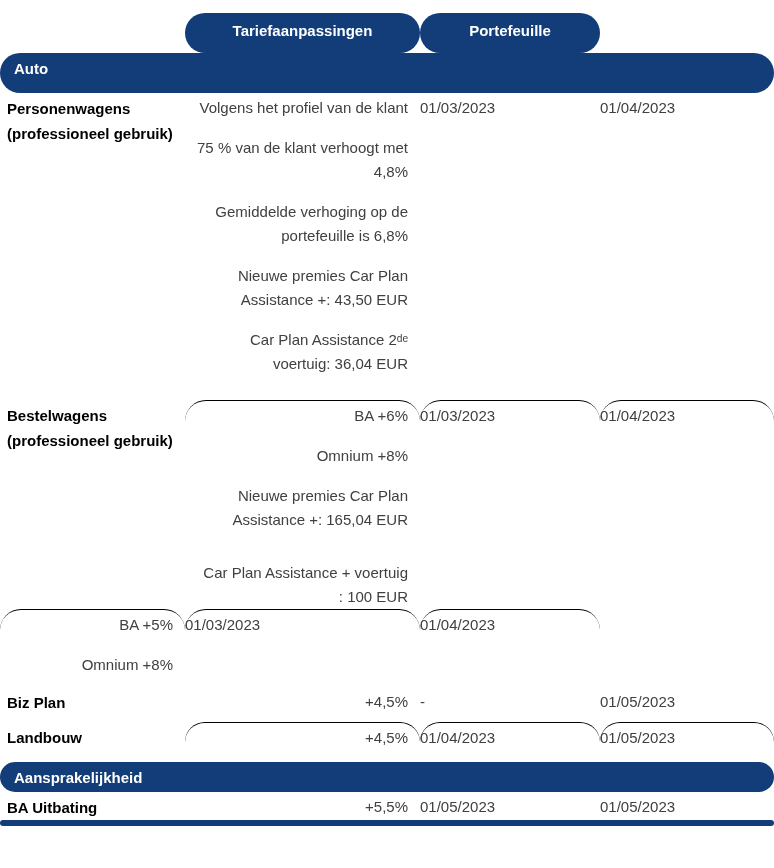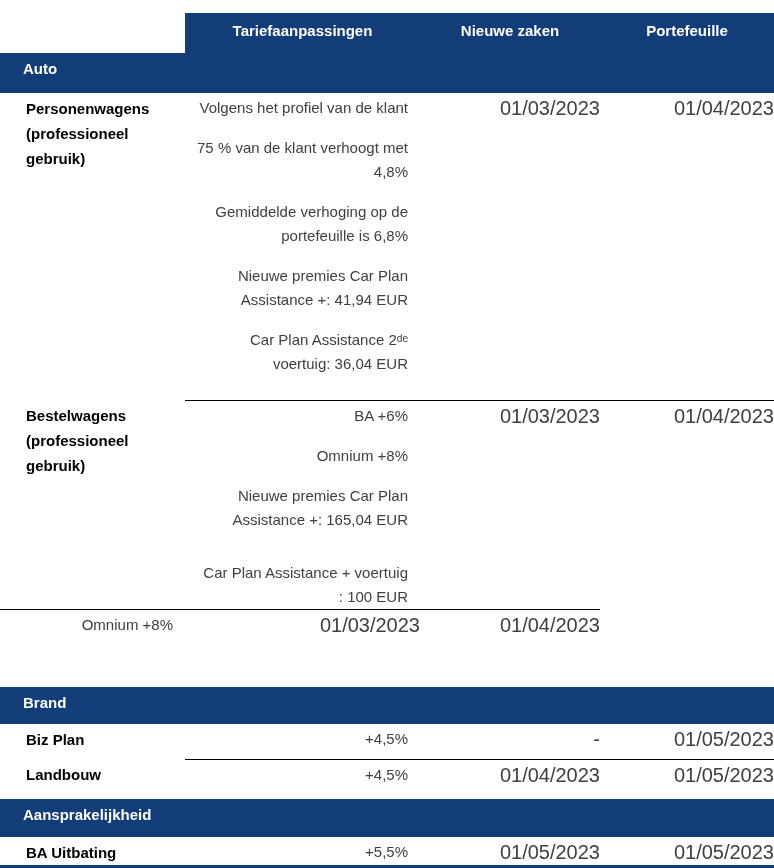--- a/index.html
+++ b/index.html
@@ -1,94 +1,93 @@
 <!DOCTYPE html>
 <html><head>
 <meta charset="utf-8">
 <style>
   :root{
     --blue:#123D78;
     --body:#404040;
     --col1:185px; --col2:235px; --col3:180px; --col4:174px;
   }
-  *{box-sizing:border-box; margin:0; padding:0;}
+  *{box-sizing:border-box; margin:0; padding:0;border-radius:21px;}
   html,body{background:#fff;}
   body{
     font-family:"Liberation Sans","DejaVu Sans",sans-serif;
     width:774px; height:868px; overflow:hidden;
   }
   .page{width:774px; height:868px; overflow:hidden; background:#fff;}
   .grid-row{display:grid; grid-template-columns:var(--col1) var(--col2) var(--col3) var(--col4);}
 
   
   .header-row{margin-top:13px; height:40px;}
   .header-spacer{background:#fff;}
   .header-cell{
     background:var(--blue); color:#fff; font-weight:700; font-size:15px;
     text-align:center; padding-top:9px;
   }
 
   
   .section-bar{
     background:var(--blue); color:#fff; font-weight:700; font-size:15px;
-    padding:7px 0 0 23px; width:774px;
+    padding:7px 0 0 14px; width:774px;
   }
   .bar-auto{height:40px;}
   .bar-brand{height:37px;}
-  .bar-aanspr{height:38px;}
+  .bar-aanspr{height:30px;}
   .bar-partial{height:6px; background:var(--blue); width:774px;}
 
   
   .row .cell{padding-top:3px;}
   .cell-label{
     font-weight:700; color:#000; font-size:15px; line-height:25px;
-    padding-left:7px; padding-right:4px;margin-left:19px;
+    padding-left:7px; padding-right:4px;
   }
   .cell-tariff{
     color:var(--body); font-size:15px; line-height:24px; text-align:right;
     padding-left:12px; padding-right:12px;
   }
   .cell-tariff p{margin:0 0 16px;}
   .cell-tariff p:last-child{margin-bottom:0;}
   .cell-tariff p:empty{height:13px; margin-bottom:0;}
   .cell-date{
-    color:var(--body); font-size:20px; line-height:24px; text-align:right;
+    color:var(--body); font-size:15px; line-height:24px; text-align:left;
   }
 
   .row-personenwagens{min-height:307px;}
   .row-bestelwagens{min-height:208px;}
   .row-andere{min-height:78px;}
   .row-bizplan{min-height:35px;}
   .row-landbouw{min-height:40px;}
   .row-bauitbating{min-height:27px;}
 
   
   .ruled > .cell-tariff, .ruled > .cell-date{border-top:1px solid #000;}
 </style>
 </head>
 <body>
 
 <div class="page">
 
   <div class="grid-row header-row">
     <div class="header-spacer"></div>
     <div class="header-cell">Tariefaanpassingen</div>
-    <div class="header-cell">Nieuwe zaken</div>
     <div class="header-cell">Portefeuille</div>
   </div>
 
   <div class="section-bar bar-auto">Auto</div>
 
   <div class="grid-row row row-personenwagens">
     <div class="cell cell-label">Personenwagens (professioneel gebruik)</div>
     <div class="cell cell-tariff">
       <p>Volgens het profiel van de klant</p>
       <p>75 % van de klant verhoogt met 4,8%</p>
       <p>Gemiddelde verhoging op de portefeuille is 6,8%</p>
-      <p>Nieuwe premies Car Plan Assistance +: 41,94 EUR</p>
+      <p>Nieuwe premies Car Plan Assistance +: 43,50 EUR</p>
       <p>Car Plan Assistance 2ᵈᵉ voertuig: 36,04 EUR</p>
     </div>
     <div class="cell cell-date">01/03/2023</div>
     <div class="cell cell-date">01/04/2023</div>
   </div>
 
   <div class="grid-row row row-bestelwagens ruled">
     <div class="cell cell-label">Bestelwagens (professioneel gebruik)</div>
     <div class="cell cell-tariff">
       <p>BA +6%</p>
@@ -96,27 +95,27 @@
       <p>Nieuwe premies Car Plan Assistance +: 165,04  EUR</p>
       <p></p>
       <p>Car Plan Assistance + voertuig : 100 EUR</p>
     </div>
     <div class="cell cell-date">01/03/2023</div>
     <div class="cell cell-date">01/04/2023</div>
   </div>
 
   <div class="grid-row row row-andere ruled">
     <div class="cell cell-tariff">
+      <p>BA +5%</p>
       <p>Omnium +8%</p>
     </div>
     <div class="cell cell-date">01/03/2023</div>
     <div class="cell cell-date">01/04/2023</div>
   </div>
 
-  <div class="section-bar bar-brand">Brand</div>
 
   <div class="grid-row row row-bizplan">
     <div class="cell cell-label">Biz Plan</div>
     <div class="cell cell-tariff">
       <p>+4,5%</p>
     </div>
     <div class="cell cell-date">-</div>
     <div class="cell cell-date">01/05/2023</div>
   </div>
 

